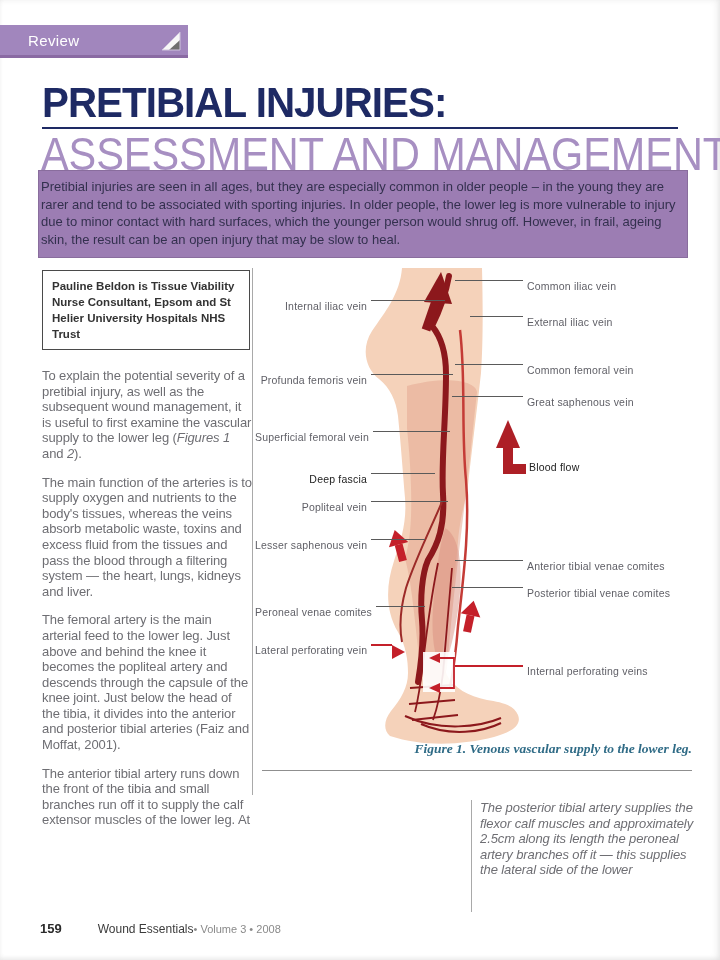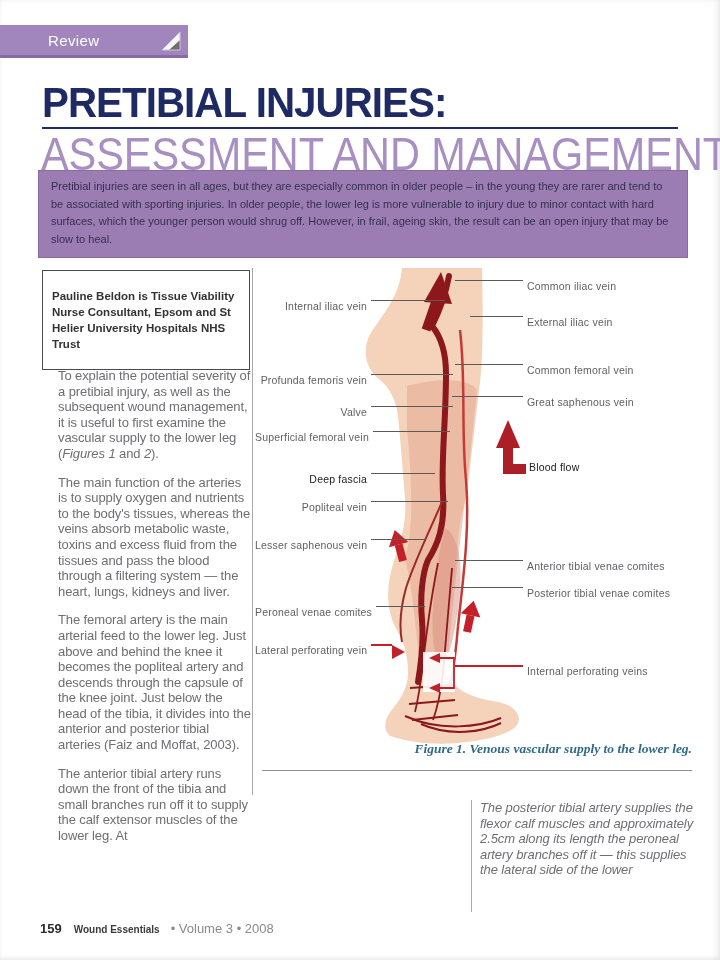--- a/index.html
+++ b/index.html
@@ -7,50 +7,50 @@
     position:relative; width:720px; height:960px; background:#fff;
     font-family:"Liberation Sans", sans-serif; overflow:hidden;
     box-shadow:inset -3px 0 6px rgba(0,0,0,.07), inset 0 -2px 4px rgba(0,0,0,.05);
   }
   
   .review-bar{
     position:absolute; left:0; top:25px; width:188px; height:33px;
     background:var(--purple-bar); border-bottom:3px solid #8a6aa3;
     display:flex; align-items:center; box-sizing:border-box;
   }
-  .review-bar .lbl{color:#fff; font-size:15px; letter-spacing:.4px; padding-left:48px;}
+  .review-bar .lbl{color:#fff; font-size:15px; letter-spacing:.4px; padding-left:28px;}
   .fold{position:absolute; right:6px; top:5px; width:22px; height:22px;}
   
   .title1{
     position:absolute; left:42px; top:82px; font-size:42px; font-weight:bold;
     letter-spacing:-1px; color:var(--navy); line-height:1; transform:scaleX(.96); transform-origin:left;
     white-space:nowrap;
   }
   .title-rule{position:absolute; left:42px; top:127px; width:636px; height:2px; background:var(--navy);}
   .title2{
     position:absolute; left:41px; top:131px; font-size:46px; font-weight:normal;
     color:var(--title-purple); line-height:1; transform:scaleX(.9); transform-origin:left;
     letter-spacing:0; white-space:nowrap;
   }
   
   .intro-box{
     position:absolute; left:38px; top:170px; width:650px; height:88px; box-sizing:border-box;
-    background:var(--intro-bg); padding:8px 13px; color:#33304e;
-    font-size:11px; line-height:17.5px; box-shadow:inset 0 0 0 1px rgba(0,0,0,.12);
+    background:var(--intro-bg); padding:8px 3px; color:#33304e;
+    font-size:13px; line-height:17.5px; box-shadow:inset 0 0 0 1px rgba(0,0,0,.12);
   }
   
   .author-box{
     position:absolute; left:42px; top:270px; width:208px; box-sizing:border-box;
-    border:1.5px solid #4a4a4a; padding:17px 9px; font-weight:bold;
+    border:1.5px solid #4a4a4a; padding:7px 9px; font-weight:bold;
     font-size:11.5px; line-height:16px; color:#333;
   }
   
   .body-text{font-size:13px; line-height:15.6px; color:var(--body-text); letter-spacing:-.1px;}
   .col-left{position:absolute; left:42px; top:368px; width:210px;}
-  .col-left p{margin:0 0 13px 16px;}
+  .col-left p{margin:0 0 13px 0;}
   .col-mid{position:absolute; left:262px; top:800px; width:202px;}
   .col-right{position:absolute; left:480px; top:800px; width:214px;font-style:italic;}
   .vrule-fig{position:absolute; left:252px; top:268px; width:1px; height:527px; background:#a9a9a9;}
   .vrule-cols{position:absolute; left:471px; top:800px; width:1px; height:112px; background:#a9a9a9;}
   
   .figure{position:absolute; left:255px; top:268px; width:440px; height:477px;}
   .figure svg{position:absolute; left:0; top:0;}
   .flabel{position:absolute; display:flex; align-items:flex-start; gap:4px; height:14px;
           font-size:10.5px; color:#5f5f66; letter-spacing:.2px; white-space:nowrap;}
   .flabel .fline{height:1px; background:#5a5a5a; flex:none;}
@@ -60,22 +60,22 @@
   .flabel-l .ftext{flex:1; text-align:right;}
   .fig-caption{
     position:absolute; left:262px; top:741px; width:430px;
     font-family:"Liberation Serif", serif; font-style:italic; font-weight:600;
     font-size:13.5px; color:var(--caption-teal);text-align:right;
   }
   .fig-rule{position:absolute; left:262px; top:770px; width:430px; height:1px; background:#8f8f8f;}
   
   .footer{position:absolute; left:40px; top:921px; display:flex; align-items:baseline;}
   .footer .pg{font-size:13px; font-weight:bold; color:#2b2b2b;}
-  .footer .jr{margin-left:12px; font-size:10px; font-weight:bold; color:#3b3b3b;}
-  .footer .iss{margin-left:11px; font-size:13px; color:#8a8a8a;}
+  .footer .jr{margin-left:36px; font-size:12px; font-weight:normal; color:#3b3b3b;}
+  .footer .iss{margin-left:0; font-size:11px; color:#8a8a8a;}
   i{font-style:italic;}
 </style>
 </head>
 <body>
 
 <div class="page">
 
   <div class="review-bar">
     <span class="lbl">Review</span>
     <svg class="fold" viewBox="0 0 22 22">
@@ -92,21 +92,21 @@
   <div class="intro-box">Pretibial injuries are seen in all ages, but they are especially common in older people – in the young they are rarer and tend to be associated with sporting injuries. In older people, the lower leg is more vulnerable to injury due to minor contact with hard surfaces, which the younger person would shrug off. However, in frail, ageing skin, the result can be an open injury that may be slow to heal.</div>
 
   <div class="author-box">Pauline Beldon is Tissue Viability Nurse Consultant, Epsom and St Helier University Hospitals NHS Trust</div>
 
   <div class="vrule-fig"></div>
   <div class="vrule-cols"></div>
 
   <div class="col-left body-text">
     <p><span>To explain the potential severity of a pretibial injury, as well as the subsequent wound management, it is useful to first examine the vascular supply to the lower leg (</span><i>Figures 1</i><span> and </span><i>2</i><span>).</span></p>
     <p>The main function of the arteries is to supply oxygen and nutrients to the body's tissues, whereas the veins absorb metabolic waste, toxins and excess fluid from the tissues and pass the blood through a filtering system — the heart, lungs, kidneys and liver.</p>
-    <p>The femoral artery is the main arterial feed to the lower leg. Just above and behind the knee it becomes the popliteal artery and descends through the capsule of the knee joint. Just below the head of the tibia, it divides into the anterior and posterior tibial arteries (Faiz and Moffat, 2003).</p>
+    <p>The femoral artery is the main arterial feed to the lower leg. Just above and behind the knee it becomes the popliteal artery and descends through the capsule of the knee joint. Just below the head of the tibia, it divides into the anterior and posterior tibial arteries (Faiz and Moffat, 2001).</p>
     <p>The anterior tibial artery runs down the front of the tibia and small branches run off it to supply the calf extensor muscles of the lower leg. At</p>
   </div>
 
   <div class="figure">
     <svg width="440" height="477" viewBox="0 0 440 477">
 
       <path style="fill:var(--skin)" d="M147,0 C145,26 130,44 117,63 C106,80 110,100 124,111 C135,120 141,132 143,148 C146,178 148,206 150,230 C152,254 146,272 139,293 C131,317 130,342 143,364 C151,378 153,392 153,405 C153,419 146,431 136,443 C129,452 128,462 135,468 C168,479 208,477 239,469 C257,464 267,457 263,447 C259,437 246,434 232,432 C213,428 199,420 192,407 C187,396 187,381 190,364 C196,331 201,301 203,273 C205,249 210,236 213,217 C217,181 222,141 226,105 C228,77 228,40 227,0 Z"></path>
       <path style="fill:var(--skin-shade)" opacity="0.55" d="M152,118 C190,108 220,112 222,124 C218,160 214,200 208,250 C202,300 196,350 192,400 C188,420 170,422 166,404 C160,360 158,320 150,290 C160,260 156,200 152,160 Z"></path>
       <path fill="#d98f7f" opacity="0.5" d="M190,260 C205,268 208,300 204,335 C200,365 194,390 188,400 C180,395 176,370 178,340 C180,310 184,280 190,260 Z"></path>
 
@@ -144,24 +144,20 @@
     </svg>
 
     <div class="flabel flabel-l" style="top:32px;width:190px">
       <span class="ftext">Internal iliac vein</span>
         <span class="fline" style="width:74px"></span>
     </div>
     <div class="flabel flabel-l" style="top:106px;width:198px">
       <span class="ftext">Profunda femoris vein</span>
         <span class="fline" style="width:82px"></span>
     </div>
-    <div class="flabel flabel-l" style="top:138px;width:198px">
-      <span class="ftext">Valve</span>
-        <span class="fline" style="width:82px"></span>
-    </div>
     <div class="flabel flabel-l" style="top:163px;width:193px">
       <span class="ftext">Superficial femoral vein</span>
         <span class="fline" style="width:77px"></span>
     </div>
     <div class="flabel flabel-l bold" style="top:205px;width:180px">
       <span class="ftext">Deep fascia</span>
         <span class="fline" style="width:64px"></span>
     </div>
     <div class="flabel flabel-l" style="top:233px;width:193px">
       <span class="ftext">Popliteal vein</span>

